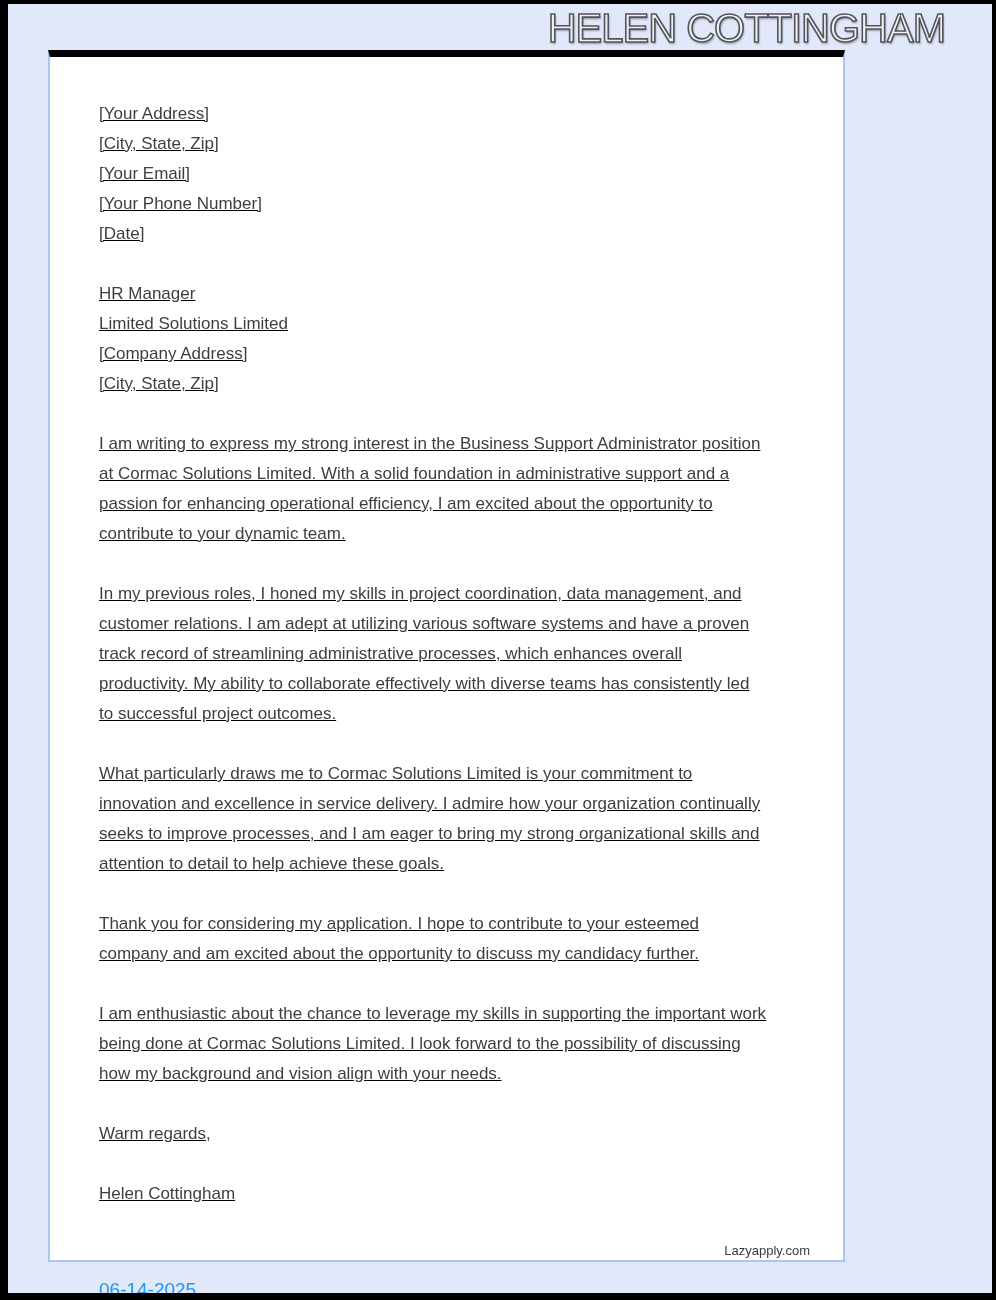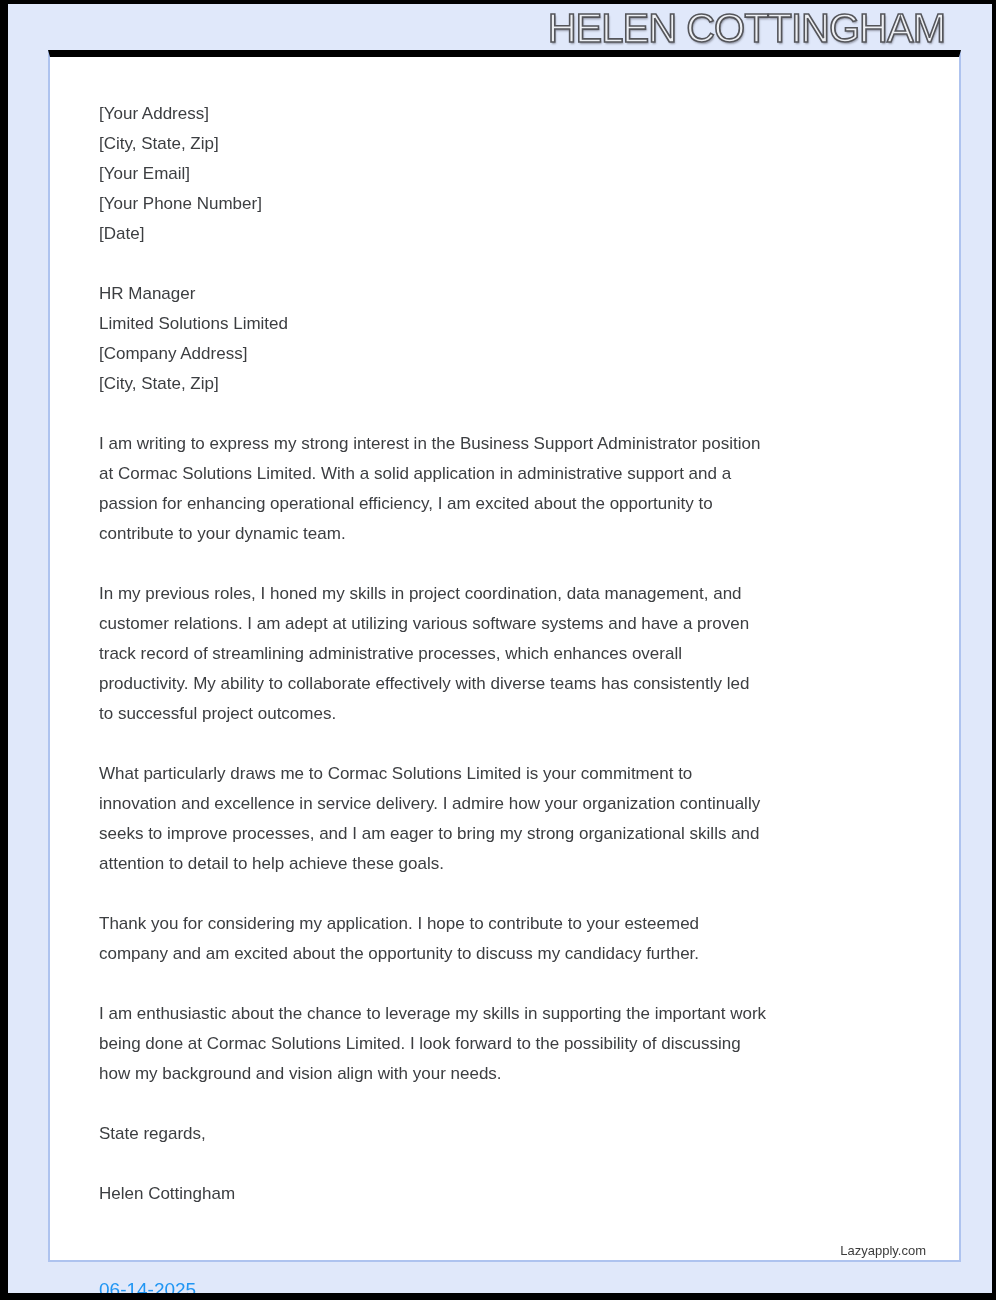--- a/index.html
+++ b/index.html
@@ -31,30 +31,31 @@
     -webkit-text-stroke: 1.6px #54555a;
     text-shadow: 1px 2px 2px rgba(60,60,72,0.45);
     white-space: nowrap;
     z-index: 2;
   }
 
   
   .page {
     position: absolute;
     left: 48px; top: 50px;
-    width: 913px; height: 1212px;
+    width: 797px; height: 1212px;
     box-sizing: border-box;
     background: #ffffff;
     border-top: 7px solid #000000;
     border-left: 2px solid #aec3ef;
     border-right: 2px solid #aec3ef;
     border-bottom: 2px solid #aec3ef;
     padding: 42px 50px 0 49px;
     overflow: hidden;
     z-index: 1;
+    text-decoration: underline;
   }
 
   .page .block {
     margin: 0 0 30px 0;
     font-size: 17px;
     line-height: 30px;
     color: #3c3e41;
     white-space: pre-line;
   }
 
@@ -85,38 +86,38 @@
   <div class="block">[Your Address]
 [City, State, Zip]
 [Your Email]
 [Your Phone Number]
 [Date]</div>
   <div class="block">HR Manager
 Limited Solutions Limited
 [Company Address]
 [City, State, Zip]</div>
   <p class="block">I am writing to express my strong interest in the Business Support Administrator position
-at Cormac Solutions Limited. With a solid application in administrative support and a
+at Cormac Solutions Limited. With a solid foundation in administrative support and a
 passion for enhancing operational efficiency, I am excited about the opportunity to
 contribute to your dynamic team.</p>
   <p class="block">In my previous roles, I honed my skills in project coordination, data management, and
 customer relations. I am adept at utilizing various software systems and have a proven
 track record of streamlining administrative processes, which enhances overall
 productivity. My ability to collaborate effectively with diverse teams has consistently led
 to successful project outcomes.</p>
   <p class="block">What particularly draws me to Cormac Solutions Limited is your commitment to
 innovation and excellence in service delivery. I admire how your organization continually
 seeks to improve processes, and I am eager to bring my strong organizational skills and
 attention to detail to help achieve these goals.</p>
   <p class="block">Thank you for considering my application. I hope to contribute to your esteemed
 company and am excited about the opportunity to discuss my candidacy further.</p>
   <p class="block">I am enthusiastic about the chance to leverage my skills in supporting the important work
 being done at Cormac Solutions Limited. I look forward to the possibility of discussing
 how my background and vision align with your needs.</p>
-  <p class="block">State regards,</p>
+  <p class="block">Warm regards,</p>
   <p class="block">Helen Cottingham</p>
   <span class="watermark">Lazyapply.com</span>
 </div>
 
 <div class="date-stamp">06-14-2025</div>
 
 <div class="frame frame-left"></div>
 <div class="frame frame-top"></div>
 <div class="frame frame-right"></div>
 <div class="frame frame-bottom"></div>

